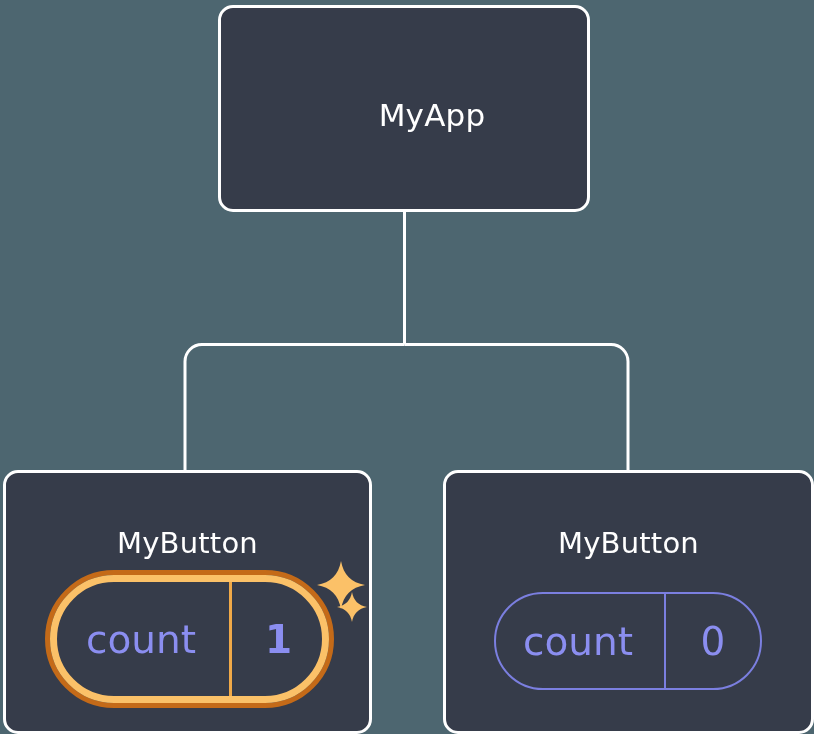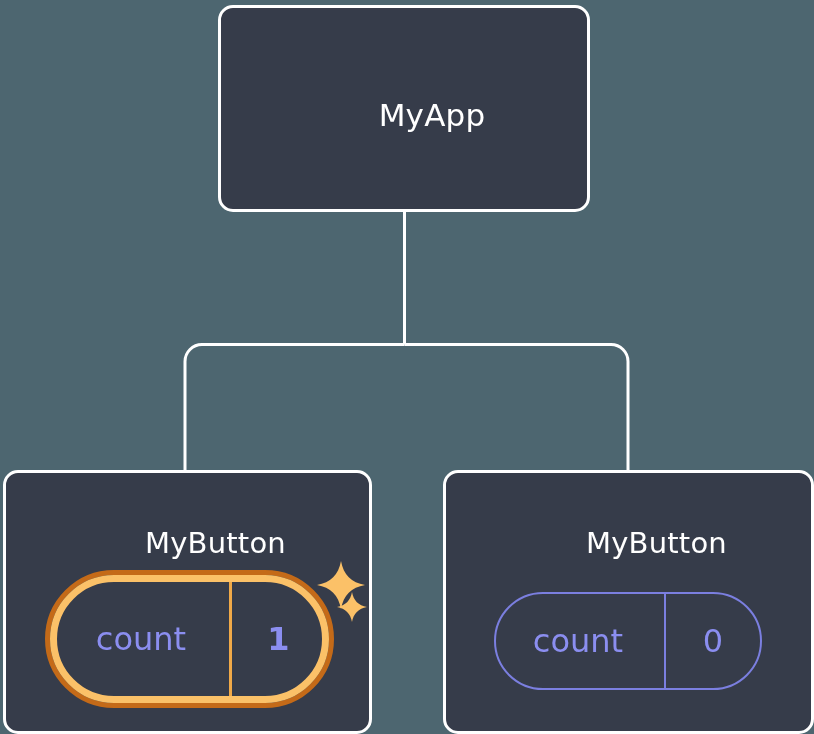--- a/index.html
+++ b/index.html
@@ -67,36 +67,35 @@
   }
   #node-right {
     left: 443px;
     top: 470px;
     width: 371px;
     height: 264px;
   }
   .node-child .node-title {
     top: 53px;
     font-size: 29px;
-    margin-left: 28px;
   }
   
   .pill {
     position: absolute;
     box-sizing: border-box;
     display: flex;
     align-items: stretch;
     border-radius: 999px;
   }
   .pill-cell {
     display: flex;
     align-items: center;
     justify-content: center;
     color: #8b8ef0;
-    font-size: 32px;
+    font-size: 39px;
     line-height: 1;
     box-sizing: border-box;
   }
   .pill-key {
     flex: 0 0 auto;
   }
   .pill-val {
     flex: 0 0 auto;
   }
   

